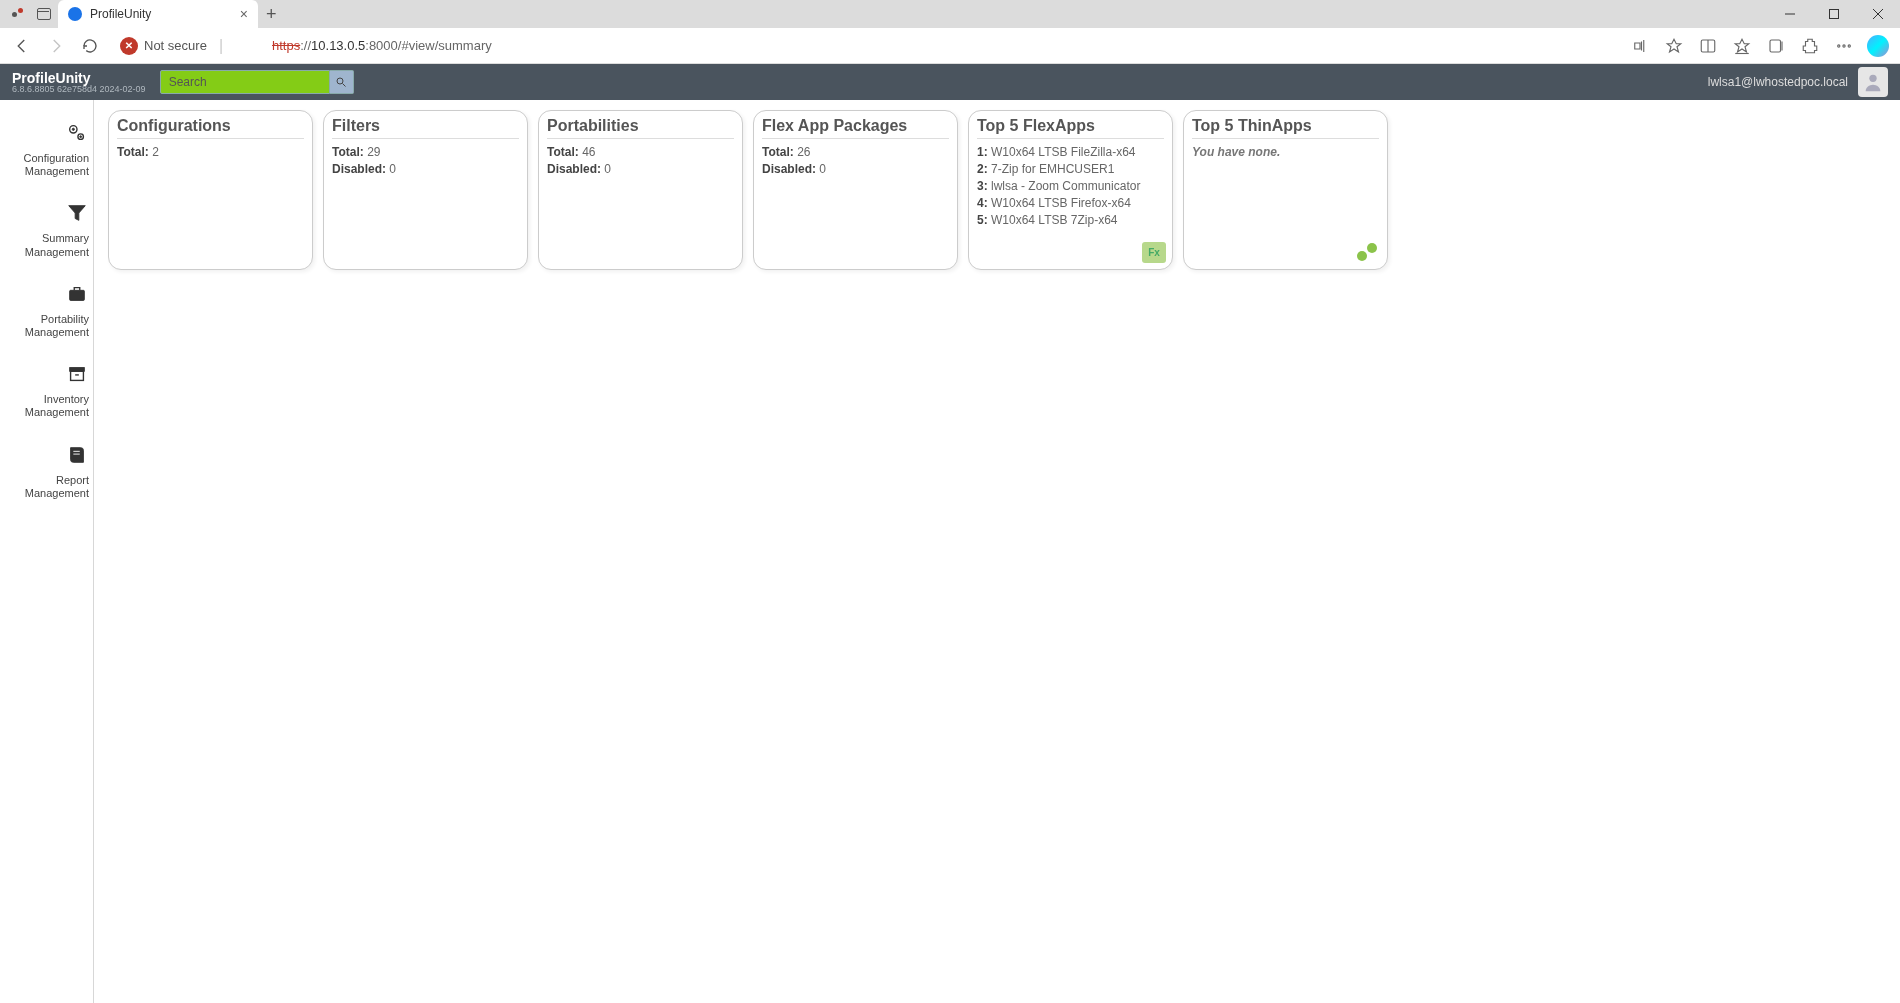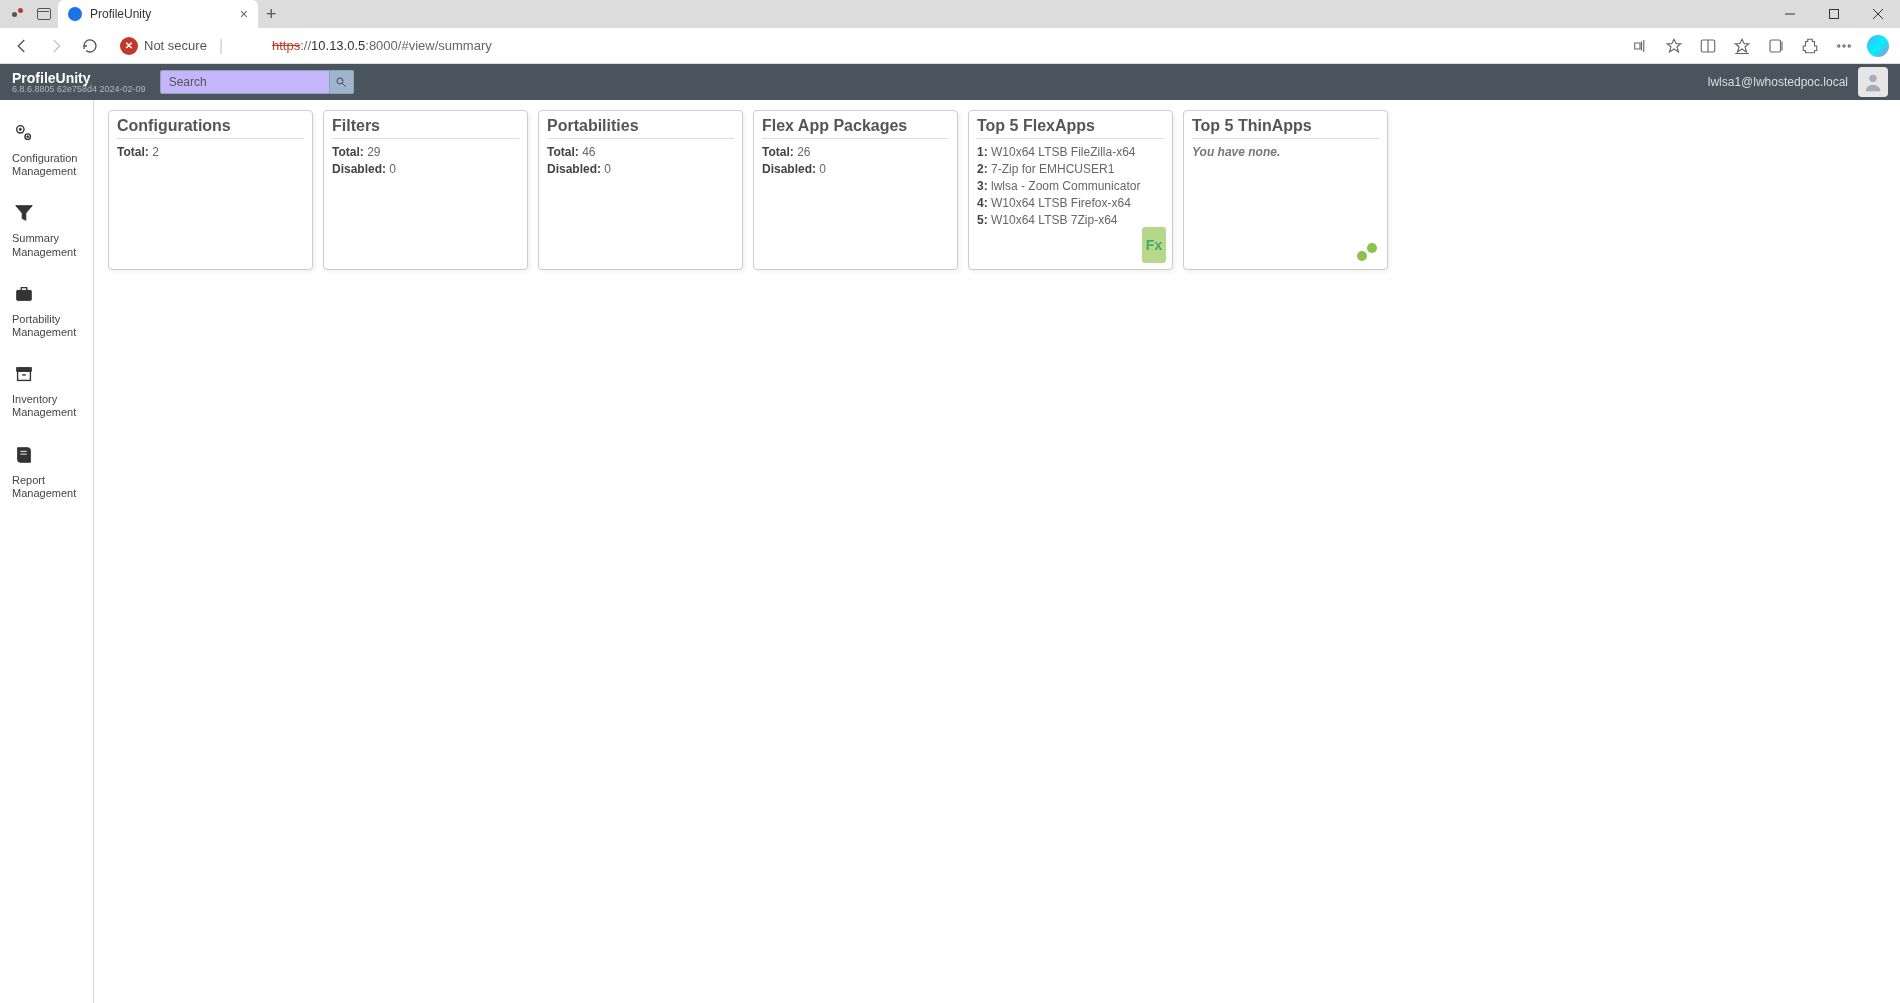--- a/index.html
+++ b/index.html
@@ -39,46 +39,46 @@
 .toolbar-icon { width: 28px; height: 28px; display:flex; align-items:center; justify-content:center; color:#666; }
 .toolbar-icon svg { width:18px; height:18px; stroke:#666; fill:none; stroke-width:1.5; }
 .copilot-icon { width:22px; height:22px; background: linear-gradient(135deg,#4facfe,#00f2fe,#a18cd1); border-radius:50%; }
 
 
 .app-header { height: 36px; background: #4a545e; display: flex; align-items: center; padding: 0 12px; color: #ccc; }
 .brand { display:flex; flex-direction:column; line-height:1; margin-right: 14px; }
 .brand-title { font-size: 14px; font-weight: bold; color: #fff; }
 .brand-version { font-size: 9px; color: #b0b8bf; }
 .search-wrap { display:flex; align-items:center; }
-.search-input { width: 170px; height: 24px; background: #c4b5fd; border: 1px solid #8aa; border-radius: 2px 0 0 2px; padding: 0 8px; font-size: 12px; color:#444; }
+.search-input { width: 170px; height: 24px; background: #84cc16; border: 1px solid #8aa; border-radius: 2px 0 0 2px; padding: 0 8px; font-size: 12px; color:#444; }
 .search-input::placeholder { color:#555; }
 .search-btn { width: 24px; height: 24px; background: #9fb5ce; border:1px solid #8aa; border-left:none; border-radius:0 2px 2px 0; display:flex; align-items:center; justify-content:center; }
 .search-btn svg { width:12px; height:12px; stroke:#444; fill:none; stroke-width:2; }
 .header-spacer { flex:1; }
 .user-label { font-size: 12px; color:#ddd; margin-right:10px; }
 .user-avatar { width: 30px; height: 30px; background:#e6e6e6; border-radius:4px; display:flex; align-items:center; justify-content:center; }
 .user-avatar svg { width:22px; height:22px; fill:#aab; }
 
 
 .app-body { display:flex; height: calc(100% - 100px); }
 .sidebar { width: 94px; background:#fff; border-right:1px solid #d7d7d7; display:flex; flex-direction:column; align-items:center; padding-top:10px; }
-.sb-item { width:100%; text-align:left; padding:12px 12px; cursor:pointer; color:#444; }
+.sb-item { width:100%; text-align:right; padding:12px 4px; cursor:pointer; color:#444; }
 .sb-item svg { width:24px; height:22px; stroke:#333; fill:#333; margin-bottom:4px; }
 .sb-label { font-size: 11px; color:#444; line-height:1.2; }
 
 .main { flex:1; background:#fff; padding: 10px 14px; overflow:auto; }
 .page-title { font-size: 20px; font-weight: 600; color:#444; margin-bottom: 12px; }
 
 .cards { display:flex; gap: 10px; }
-.card { width: 205px; height: 160px; background:#fff; border:1px solid #ccc; border-radius:4px; padding:6px 8px; box-shadow: 2px 2px 4px rgba(0,0,0,.06); position:relative; }
+.card { width: 205px; height: 160px; background:#fff; border:1px solid #ccc; border-radius:13px; padding:6px 8px; box-shadow: 2px 2px 4px rgba(0,0,0,.06); position:relative; }
 .card-title { font-size: 16px; font-weight:600; color:#555; border-bottom:1px solid #ddd; padding-bottom:3px; margin-bottom:6px; }
 .card-row { font-size: 12px; color:#666; margin-bottom:3px; }
 .card-row b { color:#444; font-weight:600; }
 .card-italic { font-style: italic; font-size:12px; color:#777;font-weight:bold; }
-.card-fx-icon { position:absolute; bottom:6px; right:6px; width:24px; height:36px; background:#b7d88b; border-radius:3px; display:flex; align-items:center; justify-content:center; font-size:14px; color:#4a6; font-weight:bold;}
+.card-fx-icon { position:absolute; bottom:6px; right:6px; width:24px; height:21px; background:#b7d88b; border-radius:3px; display:flex; align-items:center; justify-content:center; font-size:10px; color:#4a6; font-weight:bold;}
 .card-thin-icon { position:absolute; bottom:6px; right:6px; width:24px; height:20px; }
 .card-thin-icon::before { content:''; position:absolute; width:10px; height:10px; background:#8bc34a; border-radius:50%; left:0; top:8px;}
 .card-thin-icon::after { content:''; position:absolute; width:10px; height:10px; background:#8bc34a; border-radius:50%; left:10px; top:0;}
 </style>
 </head>
 <body>
 
 <div class="browser-titlebar">
   <div class="titlebar-icons-left">
     <div class="titlebar-icon">

